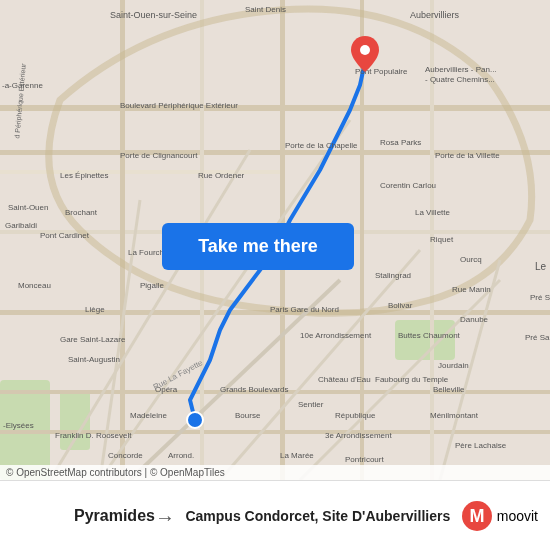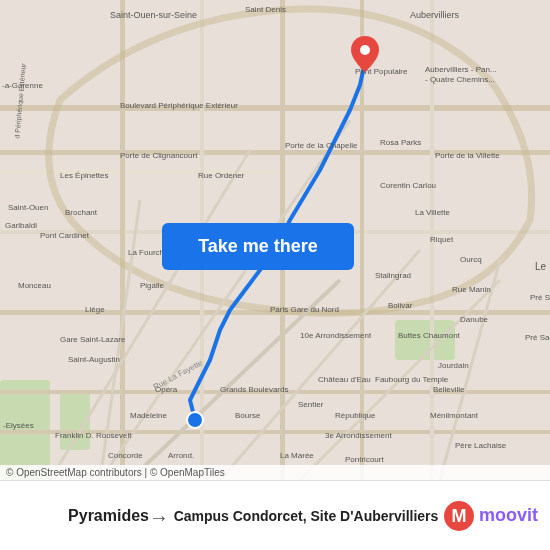--- a/index.html
+++ b/index.html
@@ -95,23 +95,23 @@
       gap: 4px;
       flex-shrink: 0;
     }
 
     #moovit-logo-icon {
       width: 32px;
       height: 32px;
     }
 
     #moovit-text {
-      font-size: 18px;
-      font-weight: bold;
-      color: #8b5cf6;
+      font-size: 14px;
+      font-weight: normal;
+      color: #000000;
     }
 
     .route-line {
       stroke: #1a73e8;
       stroke-width: 4;
       fill: none;
       stroke-linecap: round;
       stroke-linejoin: round;
     }
   </style>

